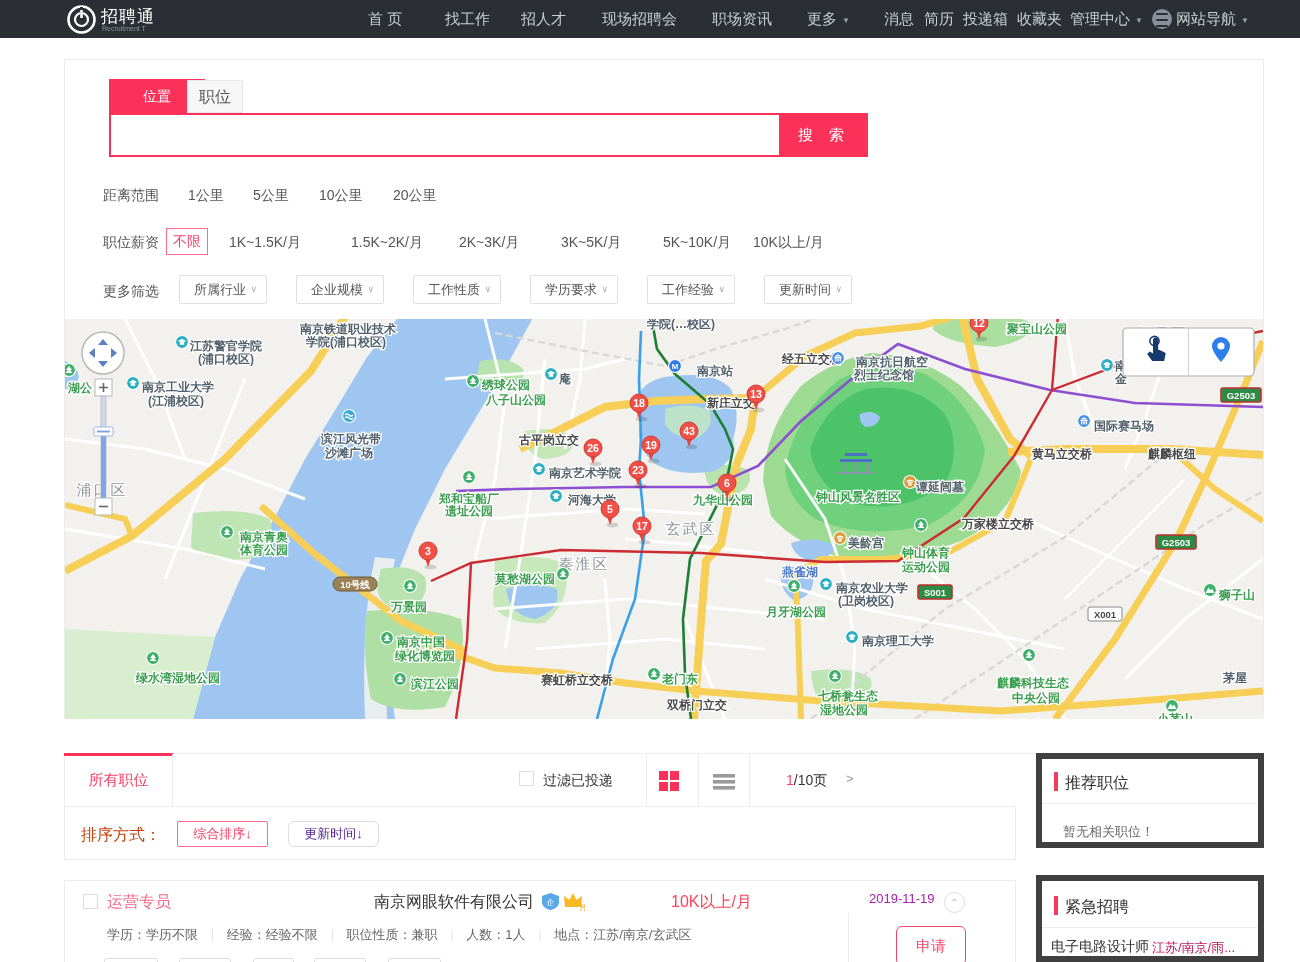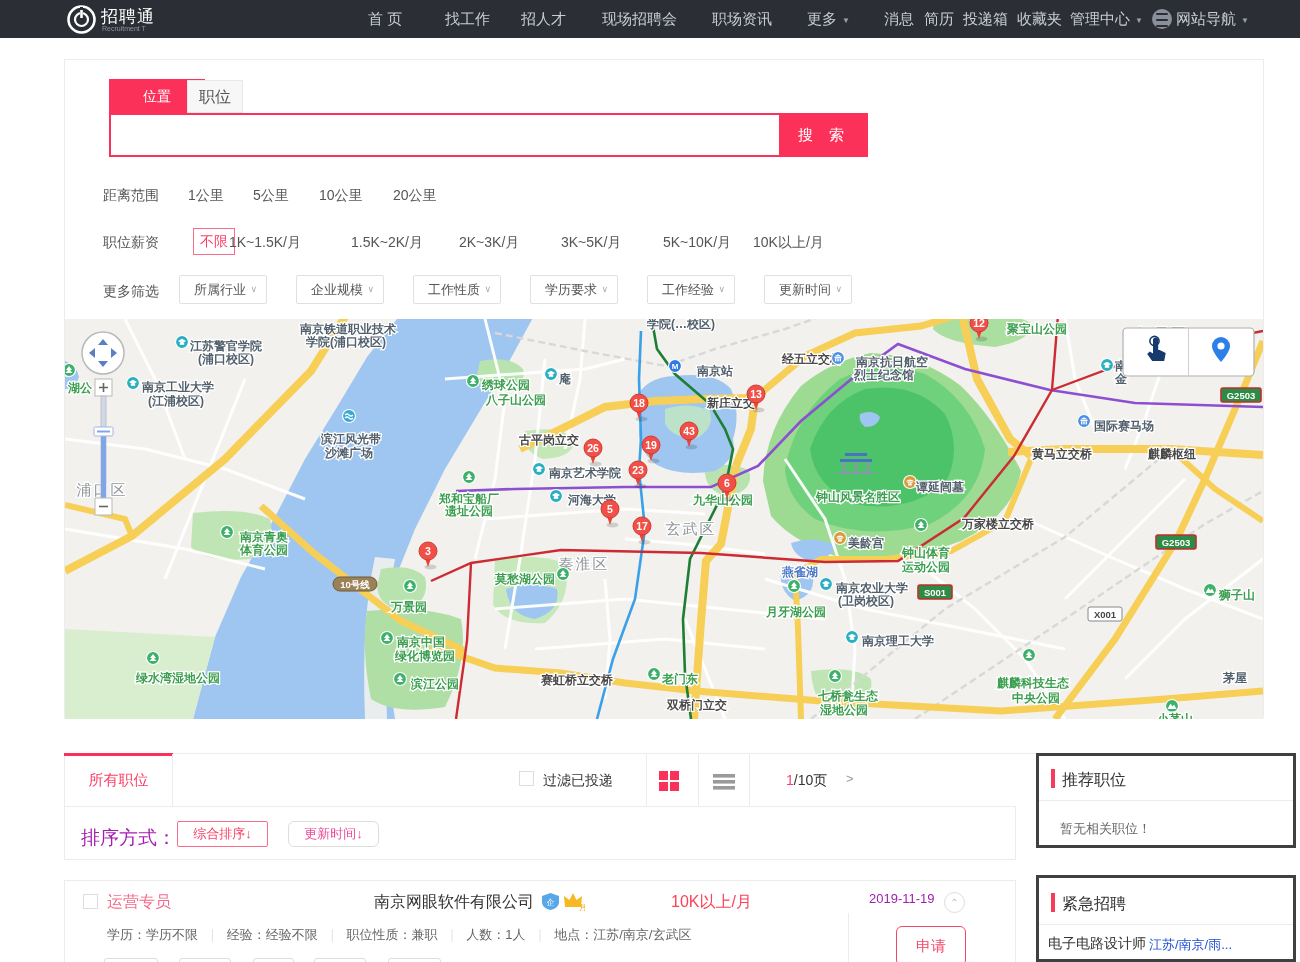--- a/index.html
+++ b/index.html
@@ -14,21 +14,21 @@
 .navicon-circle{position:absolute;left:1152px;top:9px;width:20px;height:20px;border-radius:50%;background:#8a909a}
 .navicon-circle i{display:block;height:2px;background:#2b2e35;margin:4px 4px 0 4px;border-radius:1px}
 
 .panel{position:absolute;left:64px;top:59px;width:1200px;height:659px;border:1px solid #ececec;background:#fff}
 .tab-loc{position:absolute;left:44px;top:19px;width:96px;height:34px;background:#fc3159;color:#fff;font-size:14px;text-align:center;line-height:34px}
 .tab-job{position:absolute;left:122px;top:20px;width:56px;height:33px;background:#f7f7f7;border:1px solid #e8e8e8;color:#555;font-size:16px;text-align:center;line-height:31px}
 .search-input{position:absolute;left:44px;top:53px;width:672px;height:44px;border:2px solid #fc3159;background:#fff;outline:none;padding:0 10px;font-size:14px}
 .search-btn{position:absolute;left:715px;top:53px;width:88px;height:44px;background:#fc3159;color:#fff;border:none;font-size:15px;letter-spacing:6px;text-align:center;line-height:44px}
 .flabel{position:absolute;color:#555;font-size:14px}
 .fitem{position:absolute;color:#555;font-size:14px;cursor:pointer}
-.bx-unlimit{position:absolute;left:128px;top:168px;width:42px;height:27px;border:1px solid #fb6c8b;color:#fb3d64;font-size:14px;text-align:center;line-height:25px}
+.bx-unlimit{position:absolute;left:101px;top:168px;width:42px;height:27px;border:1px solid #fb6c8b;color:#fb3d64;font-size:14px;text-align:center;line-height:25px}
 .dropd{position:absolute;top:215px;width:88px;height:29px;border:1px solid #e0e0e0;border-radius:2px;color:#555;font-size:13px;line-height:27px;padding-left:14px;background:#fff}
 .dropd .dc{position:absolute;right:9px;top:0;color:#aaa;font-size:9px}
 
 .map-wrap{position:absolute;left:0;top:259px;width:1198px;height:400px;overflow:hidden;background:#f2f1ed}
 svg text{font-family:"Liberation Sans","DejaVu Sans",sans-serif}
 .ml-poi{fill:#51606c;font-size:12px;paint-order:stroke;stroke:#fff;stroke-width:2.5px;font-weight:bold}
 .ml-park{fill:#3a9e4e;font-size:12px;paint-order:stroke;stroke:#fff;stroke-width:2.5px;font-weight:bold}
 .ml-water{fill:#4a78c8;font-size:12px;paint-order:stroke;stroke:#fff;stroke-width:2.5px;font-weight:bold}
 .ml-road{fill:#494949;font-size:12px;paint-order:stroke;stroke:#fff;stroke-width:2.5px;font-weight:bold}
 .ml-district{fill:#8f969c;font-size:15px;paint-order:stroke;stroke:#fff;stroke-width:2.5px;letter-spacing:2px}
@@ -37,28 +37,28 @@
 .bdg-x{fill:#444}
 
 .jobs-tabs{position:absolute;left:64px;top:753px;width:1004px;height:53px;border:1px solid #ececec;border-bottom:none;background:#fff}
 .jobs-tabs .redbar{position:absolute;left:-1px;top:-1px;width:109px;height:3px;background:#fc3159}
 .jt1{position:absolute;left:0;top:0;width:108px;height:52px;border-right:1px solid #ececec;color:#fc3d64;font-size:15px;text-align:center;line-height:52px}
 .jt2{position:absolute;left:108px;top:0;width:111px;height:52px;border-right:1px solid #ececec;color:#333;font-size:15px;text-align:center;line-height:52px}
 .jdiv{position:absolute;top:0;width:1px;height:52px;background:#ececec}
 .cbx{width:15px;height:15px;border:1px solid #ddd;background:#fff;display:inline-block}
 .sortrow{position:absolute;left:64px;top:806px;width:952px;height:54px;border:1px solid #ececec;background:#fff}
 .sbtn1{position:absolute;left:112px;top:14px;width:91px;height:26px;border:1px solid #fb6c8b;border-radius:2px;color:#fb3d64;font-size:13px;text-align:center;line-height:24px}
-.sbtn2{position:absolute;left:223px;top:14px;width:91px;height:26px;border:1px solid #ddd;border-radius:6px;color:#ec4899;font-size:13px;text-align:center;line-height:24px}
+.sbtn2{position:absolute;left:223px;top:14px;width:91px;height:26px;border:1px solid #ddd;border-radius:6px;color:#4c1d95;font-size:13px;text-align:center;line-height:24px}
 .jobcard{position:absolute;left:64px;top:880px;width:952px;height:200px;border:1px solid #ececec;background:#fff}
 .chip{position:absolute;top:77px;height:24px;border:1px solid #ddd;border-radius:3px;background:#fff}
 .sep{color:#ddd;margin:0 8px}
 .applybtn{position:absolute;left:831px;top:45px;width:70px;height:40px;border:1px solid #f5476b;border-radius:6px;color:#f5476b;font-size:15px;text-align:center;line-height:38px}
 .vline{position:absolute;left:783px;top:32px;width:1px;height:168px;background:#ececec}
 
-.scard{position:absolute;left:1036px;width:260px;border:3px solid #404040;background:#fff}
+.scard{position:absolute;left:1036px;width:228px;border:6px solid #404040;background:#fff}
 .scard .hd{position:relative;height:45px;border-bottom:1px solid #ececec}
 .scard .hd .rb{position:absolute;left:12px;top:13px;width:4px;height:19px;background:#f43d5b}
 .scard .hd .ht{position:absolute;left:23px;top:14px;font-size:16px;color:#333}
 </style>
 </head>
 <body>
 
 <nav class="topnav">
   <svg class="logo-circle" width="31" height="31" viewBox="0 0 31 31">
     <circle cx="15.5" cy="15.5" r="13" fill="none" stroke="#fff" stroke-width="2.6"></circle>
@@ -473,21 +473,21 @@
     <rect width="22" height="3.6" fill="#9a9a9a"></rect>
       <rect y="6" width="22" height="3.6" fill="#9a9a9a"></rect>
       <rect y="12" width="22" height="3.6" fill="#9a9a9a"></rect>
   </svg>
   <div class="jdiv" style="left:684px"></div>
   <span style="position:absolute;left:721px;top:18px;font-size:14px"><span style="color:#fc3d64">1</span><span style="color:#333">/10页</span></span>
   <span style="position:absolute;left:781px;top:17px;font-size:13px;color:#999">&gt;</span>
 </div>
 
 <div class="sortrow">
-  <span style="position:absolute;left:16px;top:18px;font-size:19px;color:#a21caf">排序方式：</span>
+  <span style="position:absolute;left:16px;top:18px;font-size:16px;color:#c2410c">排序方式：</span>
   <div class="sbtn1"><span>综合排序</span><span>↓</span></div>
   <div class="sbtn2"><span>更新时间</span><span>↓</span></div>
 </div>
 
 <div class="jobcard">
   <span class="cbx" style="position:absolute;left:18px;top:13px"></span>
   <span style="position:absolute;left:42px;top:11px;font-size:16px;color:#f7698a">运营专员</span>
   <span style="position:absolute;left:309px;top:11px;font-size:16px;color:#333">南京网眼软件有限公司</span>
   <svg style="position:absolute;left:477px;top:12px" width="17" height="17" viewBox="0 0 17 17">
     <path d="M8.5,0 L17,3 V9 C17,13.5 13,16 8.5,17 C4,16 0,13.5 0,9 V3 Z" fill="#58a7e8"></path>
@@ -518,14 +518,14 @@
       <div class="ht">推荐职位</div>
     </div>
   <div style="position:absolute;left:21px;top:64px;font-size:13px;color:#666">暂无相关职位！</div>
 </div>
 <div class="scard" style="top:875px;height:87px">
   <div class="hd" style="height:47px">
       <div class="rb" style="top:15px"></div>
       <div class="ht" style="top:16px">紧急招聘</div>
     </div>
   <span style="position:absolute;left:9px;top:57px;font-size:14px;color:#333">电子电路设计师</span>
-  <span style="position:absolute;left:110px;top:58px;font-size:13px;color:#1d4ed8">江苏/南京/雨...</span>
+  <span style="position:absolute;left:110px;top:58px;font-size:13px;color:#be185d">江苏/南京/雨...</span>
 </div>
 
 </body></html>

